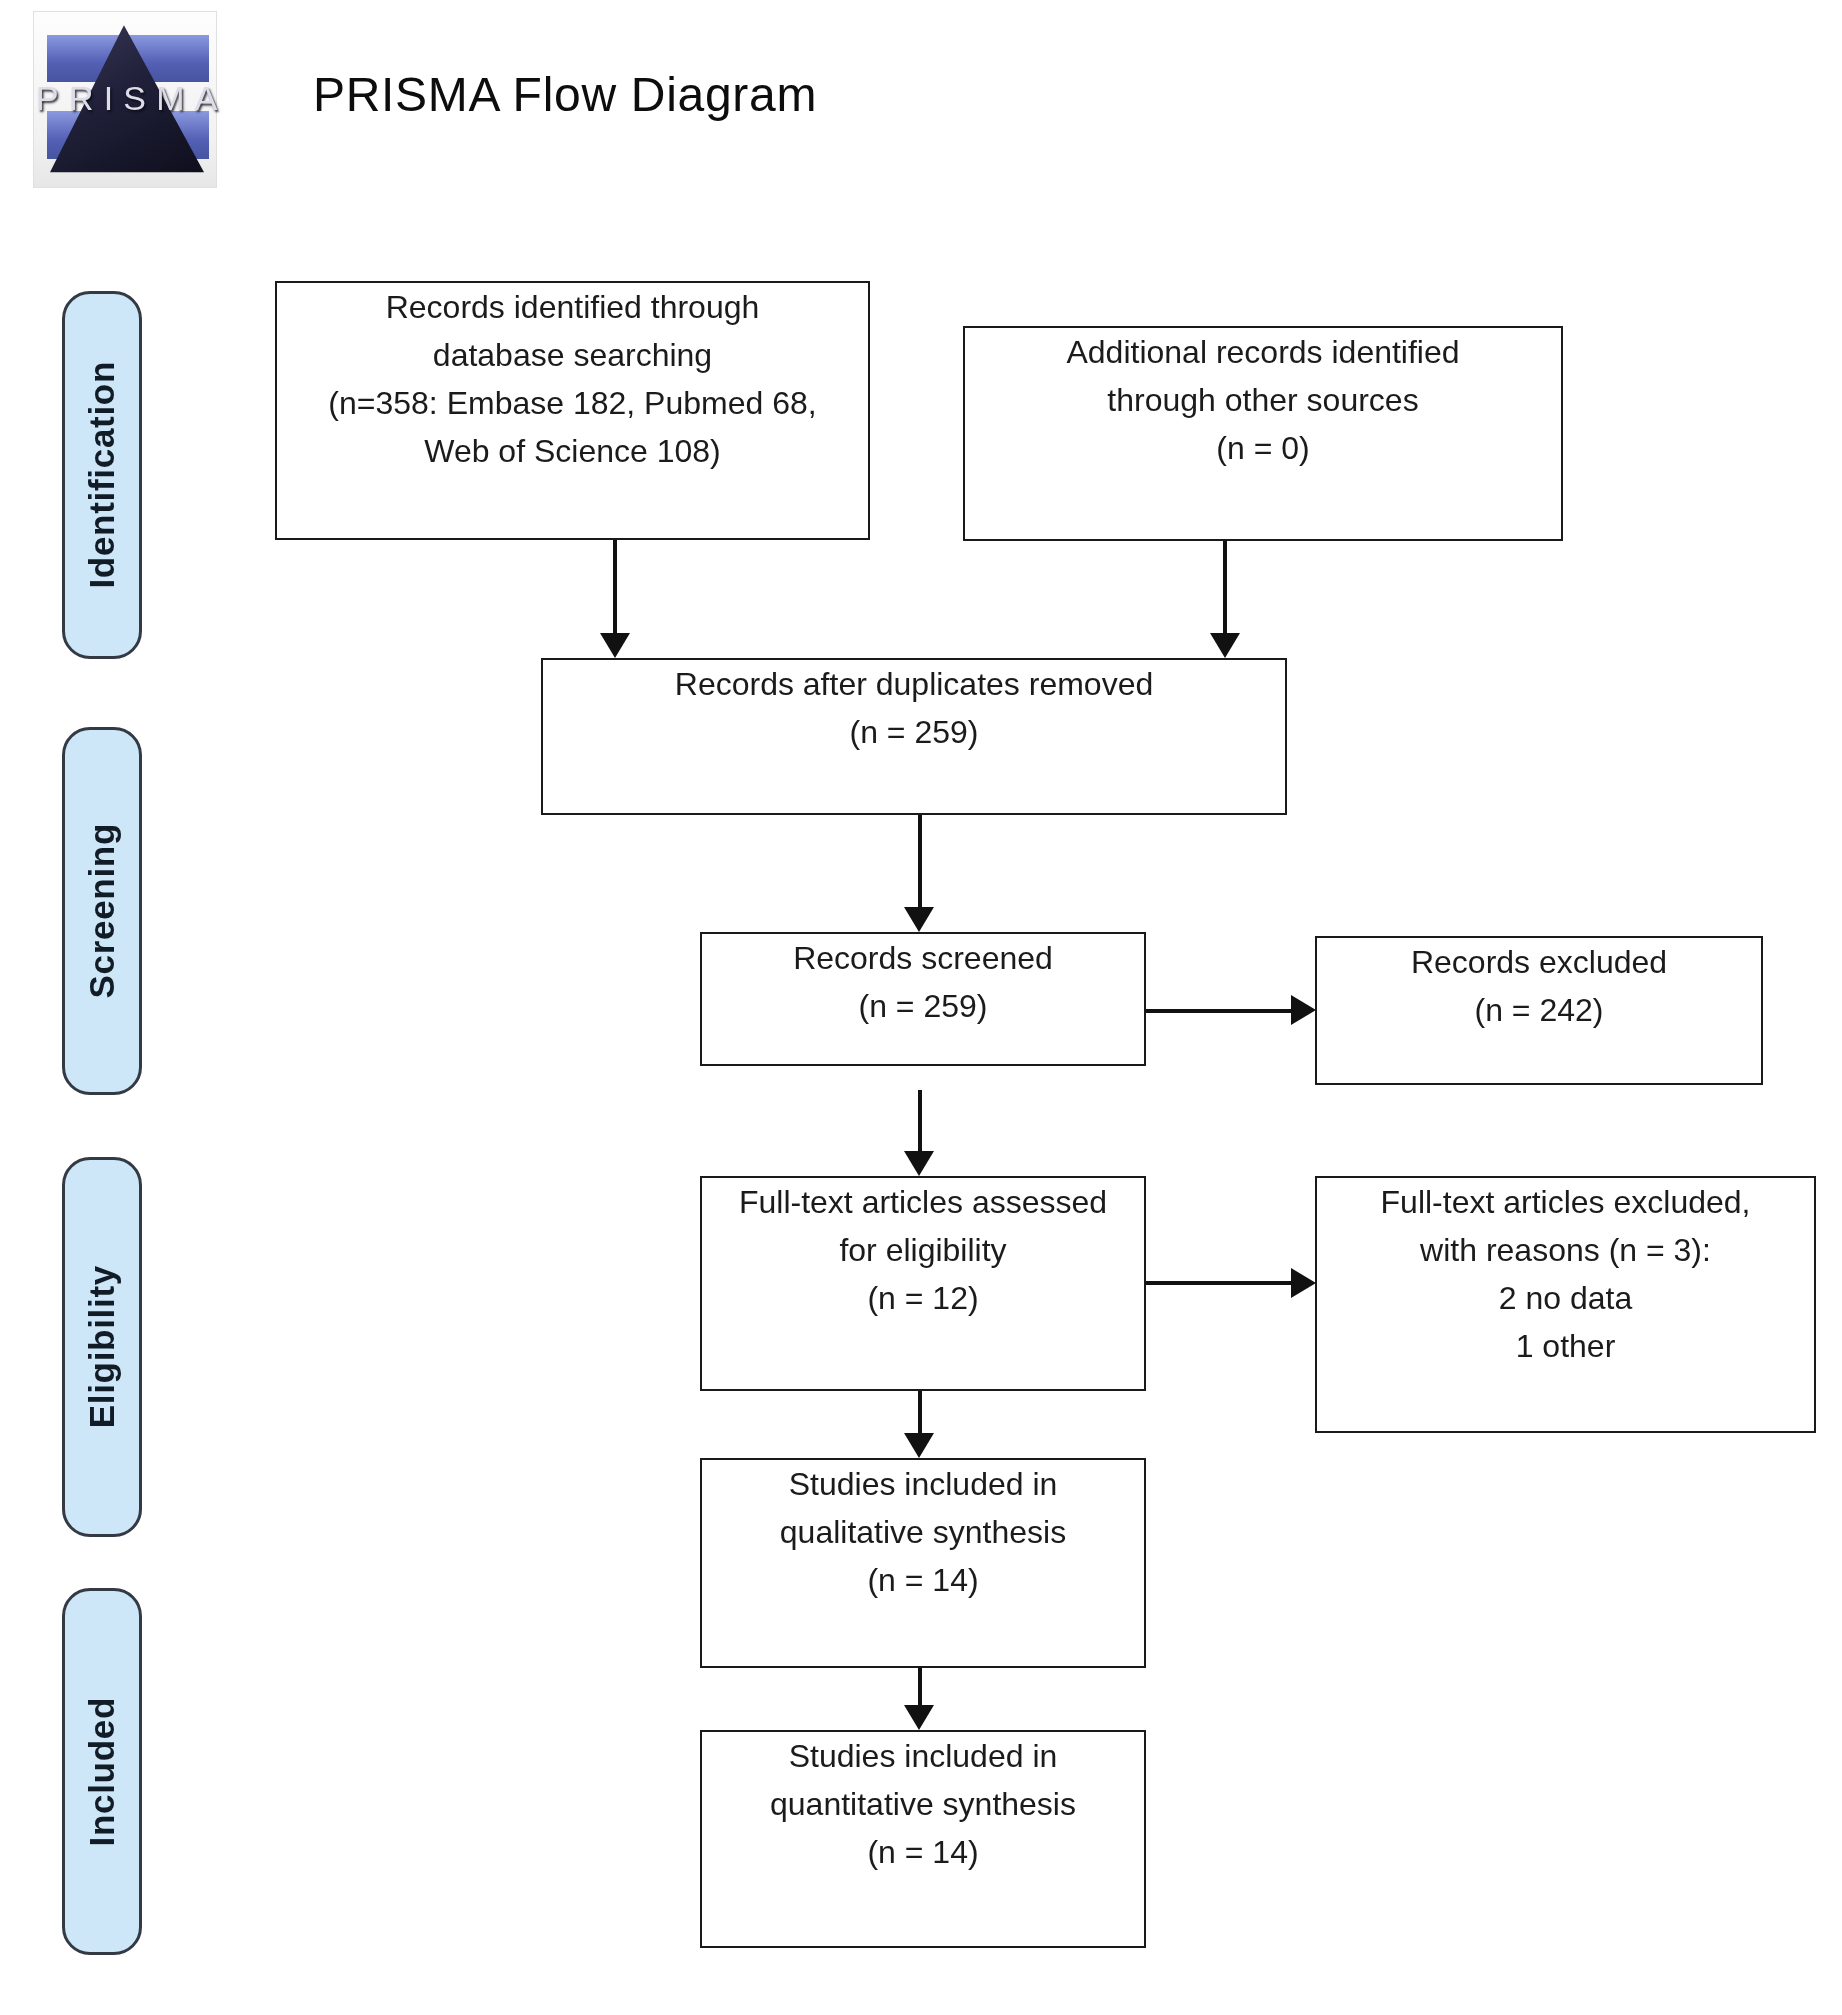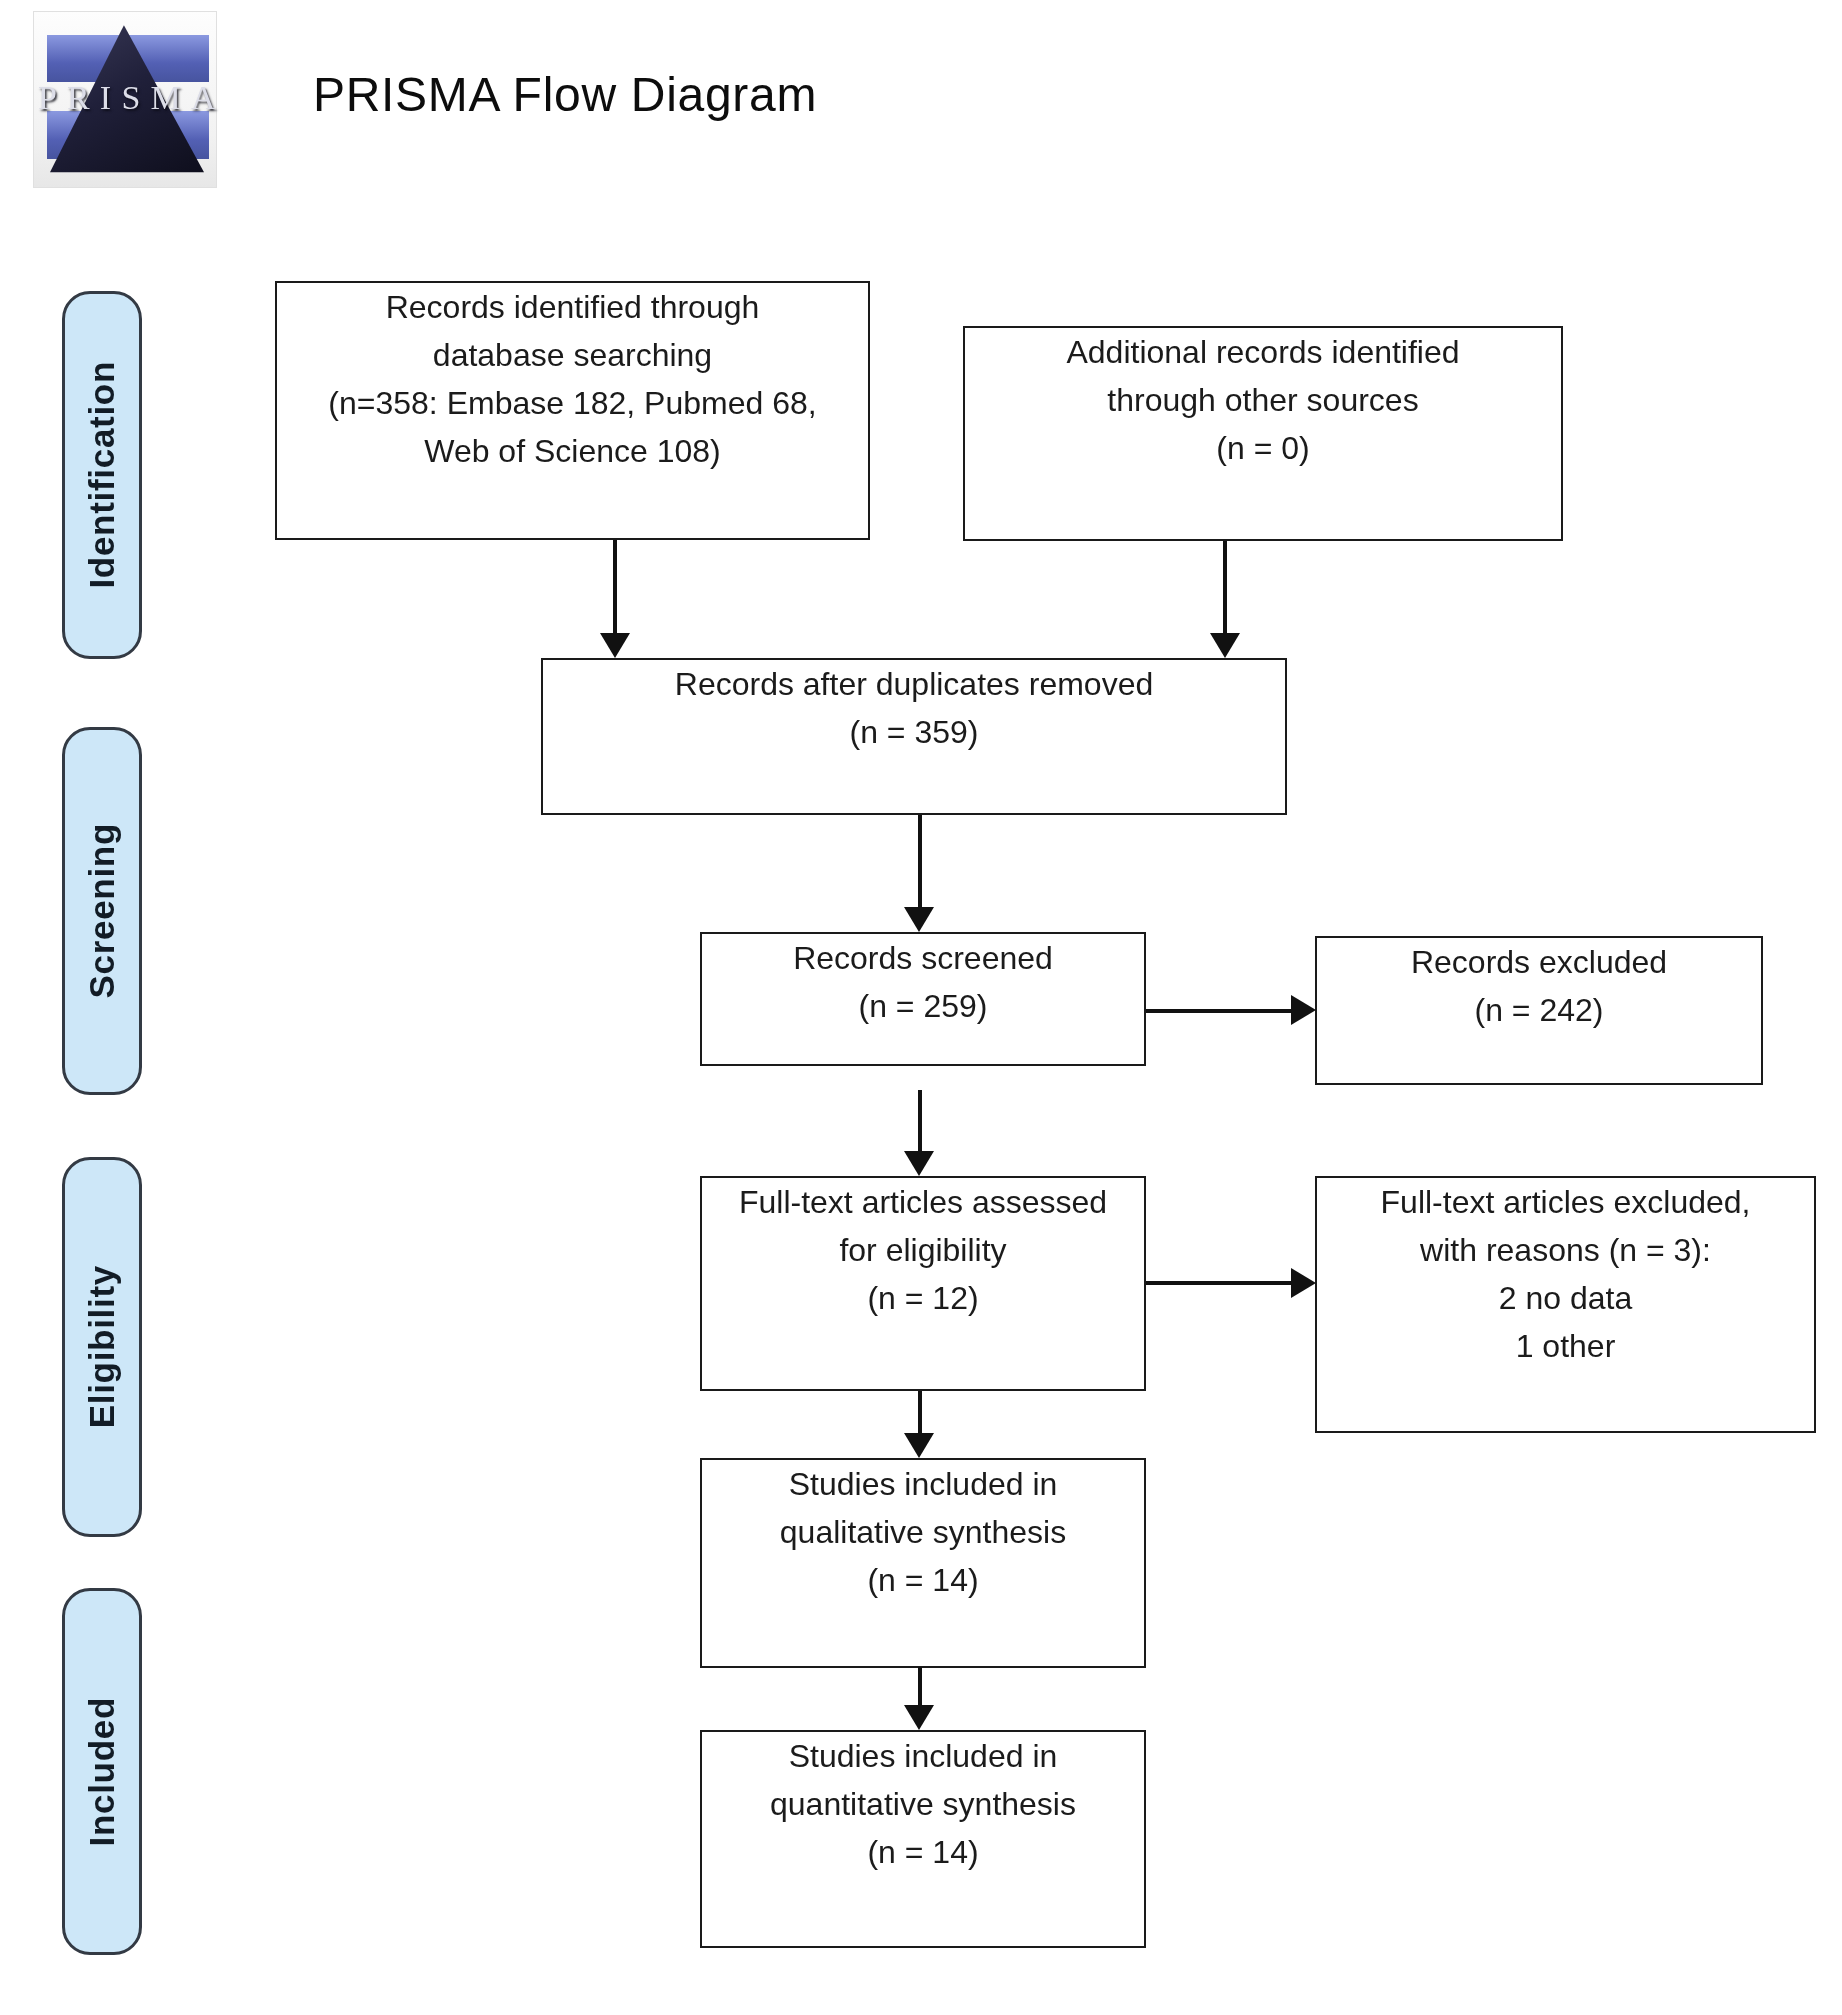--- a/index.html
+++ b/index.html
@@ -25,21 +25,21 @@
   .logo-band.bottom { top: 99px; height: 48px; }
   .logo-triangle {
     position: absolute; left: 16px; top: 10.2px; width: 154px; height: 153px;
     clip-path: polygon(48% 2%, 100% 98%, 0% 98%);
     background: linear-gradient(150deg, #3a3a58 0%, #20203a 45%, #0e0e1c 100%);
     filter: drop-shadow(4.4px 3.6px 3.6px rgba(40,20,20,0.45));
   }
   .logo-word {
     position: absolute; left: 8.7px; top: 69px; width: 168px; height: 34px;
     display: flex; align-items: center; justify-content: center;
-    font-family: Liberation Serif, serif; font-size: 34px;
+    font-family: Liberation Sans, sans-serif; font-size: 34px;
     letter-spacing: 10.2px; text-indent: 10.2px;
     color: #dcdde8; text-shadow: 1.5px 1.5px 2.2px rgba(10,10,20,0.85);
   }
   .page-title {
     position: absolute; left: 313px; top: 67px;
     font-size: 48px; font-weight: normal; color: #0d0d0d; letter-spacing: 0.7px;
   }
 
   
   .stage {
@@ -117,21 +117,21 @@
 (n=358: Embase 182, Pubmed 68,
 Web of Science 108)</div>
   </div>
   <div class="box" style="left:963px;top:326px;width:600px;height:215px">
     <div class="box-text">Additional records identified
 through other sources
 (n = 0)</div>
   </div>
   <div class="box" style="left:541px;top:658px;width:746px;height:157px">
     <div class="box-text">Records after duplicates removed
-(n = 359)</div>
+(n = 259)</div>
   </div>
   <div class="box" style="left:700px;top:932px;width:446px;height:134px">
     <div class="box-text">Records screened
 (n = 259)</div>
   </div>
   <div class="box" style="left:1315px;top:936px;width:448px;height:149px">
     <div class="box-text">Records excluded
 (n = 242)</div>
   </div>
   <div class="box" style="left:700px;top:1176px;width:446px;height:215px">

